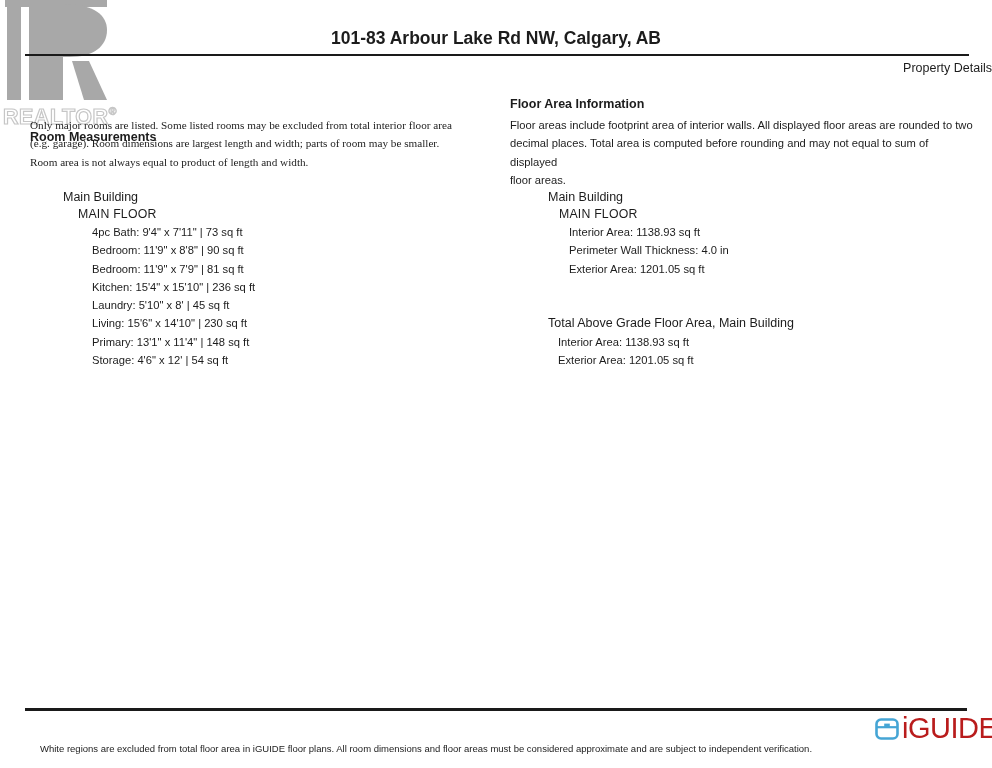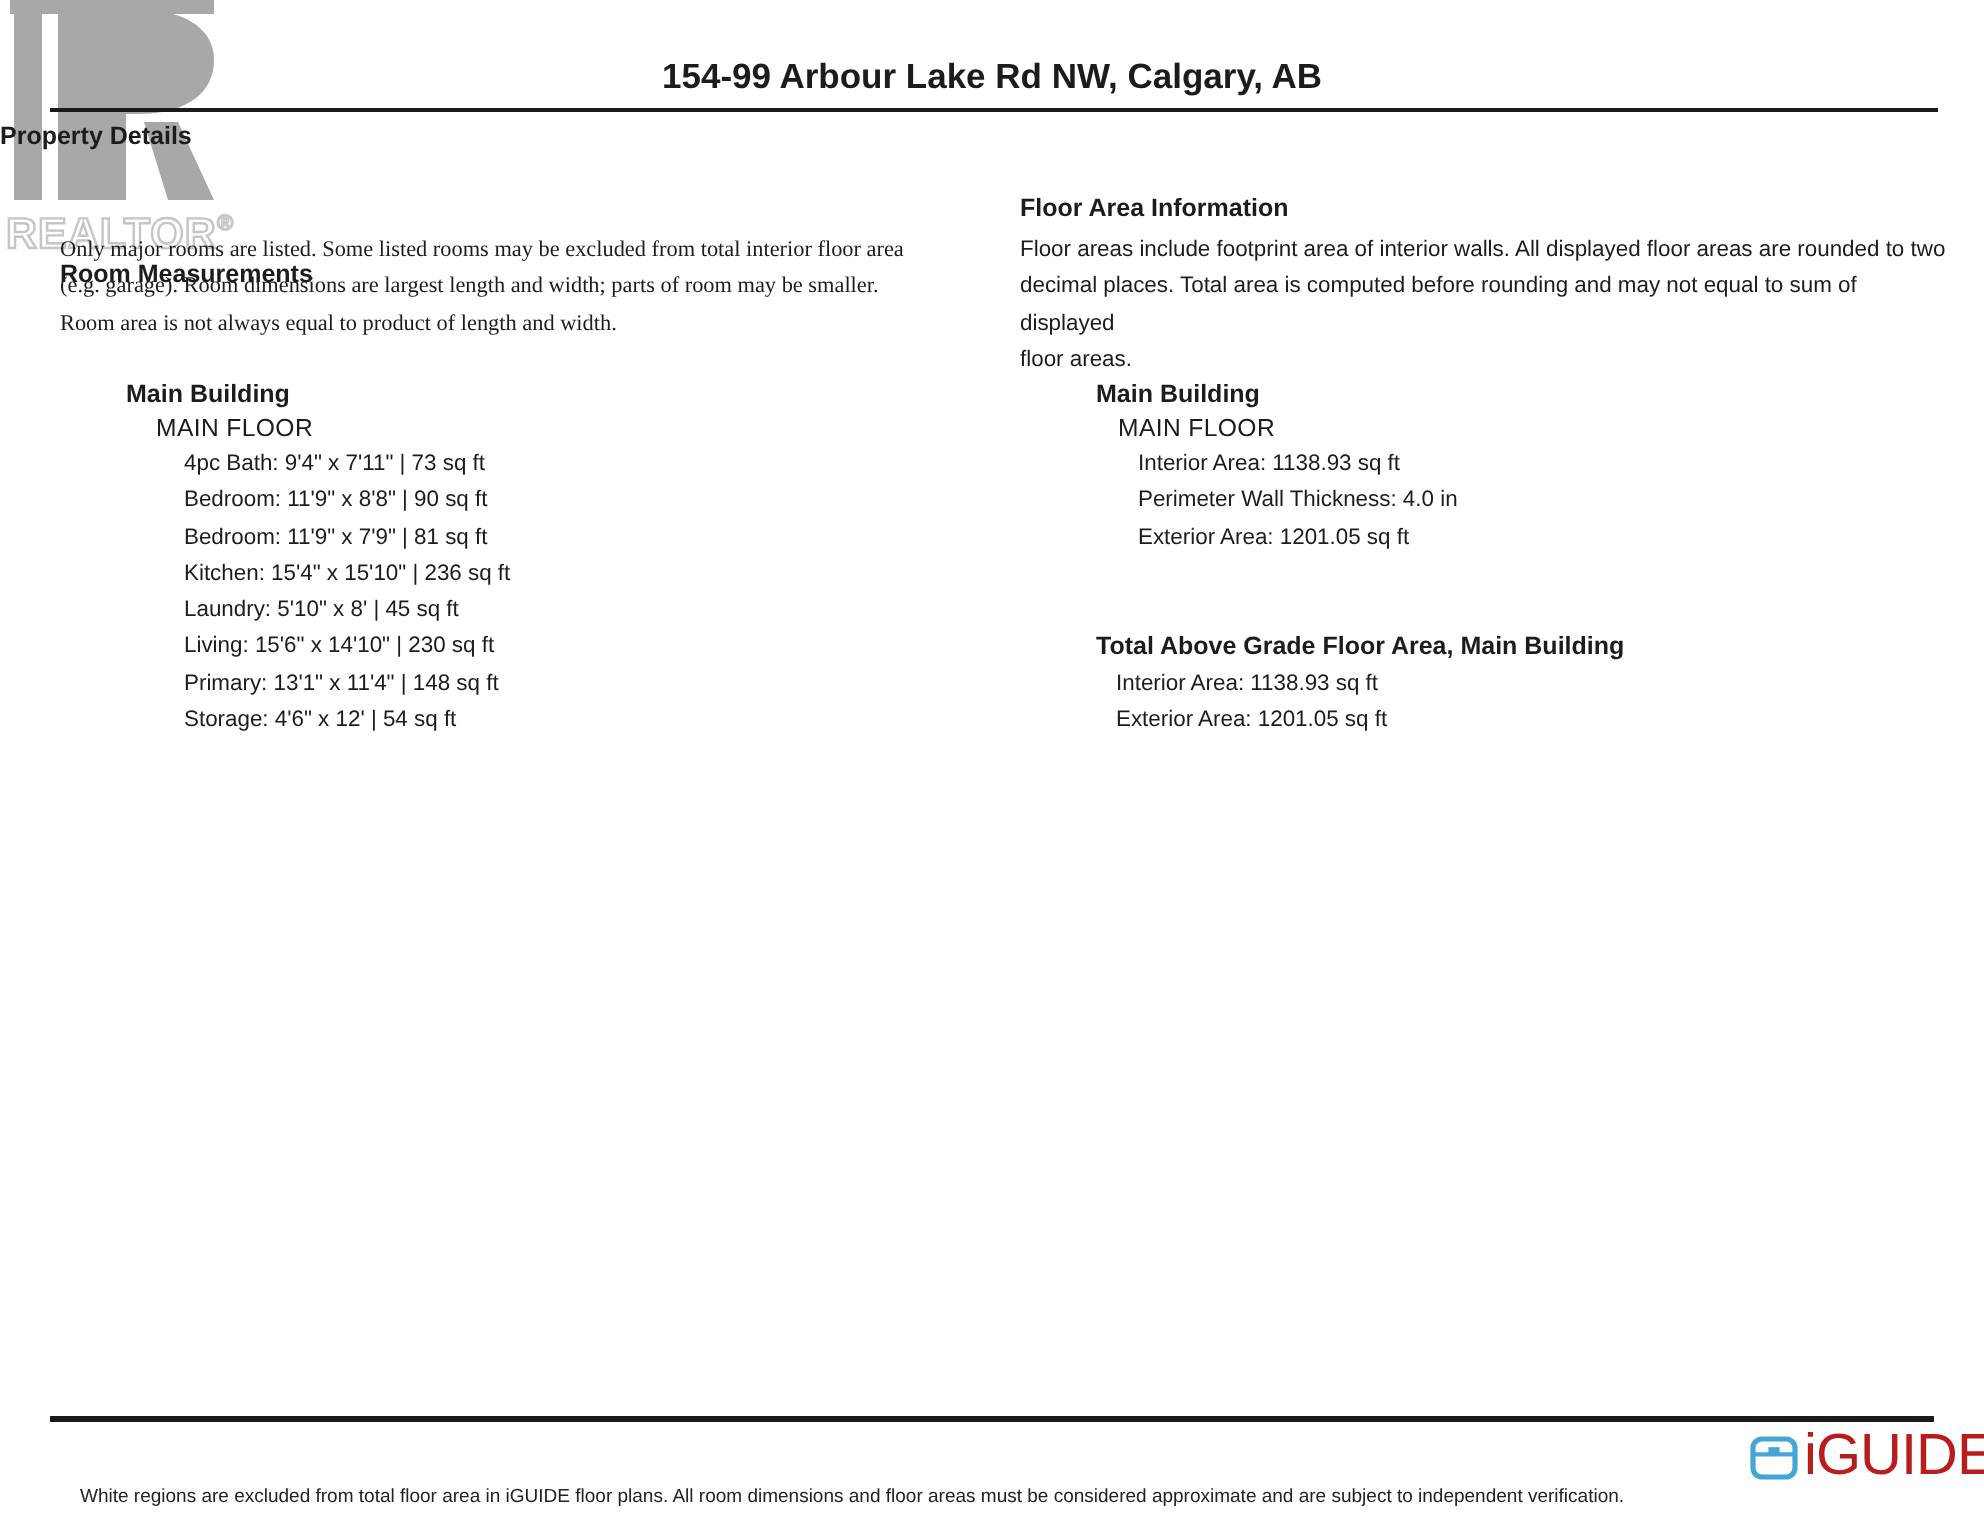--- a/index.html
+++ b/index.html
@@ -34,29 +34,29 @@
     text-align: center;
     font-size: 17.5px; font-weight: bold;
     z-index: 2;
   }
   .header-divider {
     left: 25px; top: 54px; width: 944px; height: 2px;
     background: #1a1a1a; z-index: 2;
   }
   .page-subtitle {
     left: 0; right: 0; top: 61px;
-    text-align: left;
-    font-size: 12.5px; font-weight: bold;
+    text-align: right;
+    font-size: 12.5px; font-weight: normal;
     z-index: 2;
   }
 
   .z { z-index: 1; }
   .sec-heading { font-size: 12.5px; font-weight: bold; }
   .body-text { font-size: 11.2px; line-height: 18.4px; white-space: pre-line; }
-  .building-heading { font-size: 12.5px; font-weight: bold; }
+  .building-heading { font-size: 12.5px; font-weight: normal; }
   .floor-heading { font-size: 12.3px; letter-spacing: 0.2px; }
   .item-list { font-size: 11.2px; line-height: 18.3px; }
 
   
   .rm-heading { left: 30px; top: 106px; margin-top: 24px; }
   .rm-desc { left: 30px; top: 116px; width: 462px; font-family: Liberation Serif, serif; }
   .rm-building { left: 63px; top: 190px; }
   .rm-floor { left: 78px; top: 207px; }
   .rm-rooms { left: 92px; top: 223px; }
 
@@ -104,21 +104,21 @@
       <rect x="29" y="4" width="34" height="96"></rect>
 
       <path d="M63,4 C95,4 107,16 107,30 C107,46 94,57 69,57 L63,57 Z"></path>
 
       <path d="M72,61 L89,61 L107,100 L84,100 Z"></path>
     </g>
   </svg>
   <div class="abs watermark-text"><span>REALTOR</span><span class="reg">®</span></div>
 </div>
 
-<div class="abs page-title">154-99 Arbour Lake Rd NW, Calgary, AB</div>
+<div class="abs page-title">101-83 Arbour Lake Rd NW, Calgary, AB</div>
 <div class="abs header-divider"></div>
 <div class="abs page-subtitle">Property Details</div>
 
 <div class="abs z sec-heading rm-heading">Room Measurements</div>
 <div class="abs z body-text rm-desc">Only major rooms are listed. Some listed rooms may be excluded from total interior floor area
 (e.g. garage). Room dimensions are largest length and width; parts of room may be smaller.
 Room area is not always equal to product of length and width.</div>
 
 <div class="abs z building-heading rm-building">Main Building</div>
 <div class="abs z floor-heading rm-floor">MAIN FLOOR</div>

